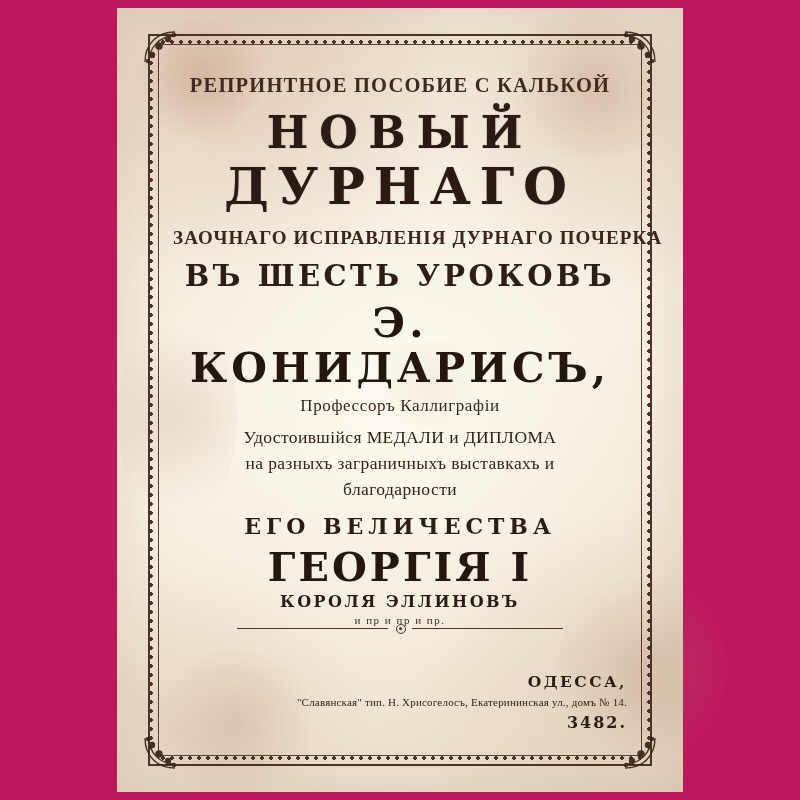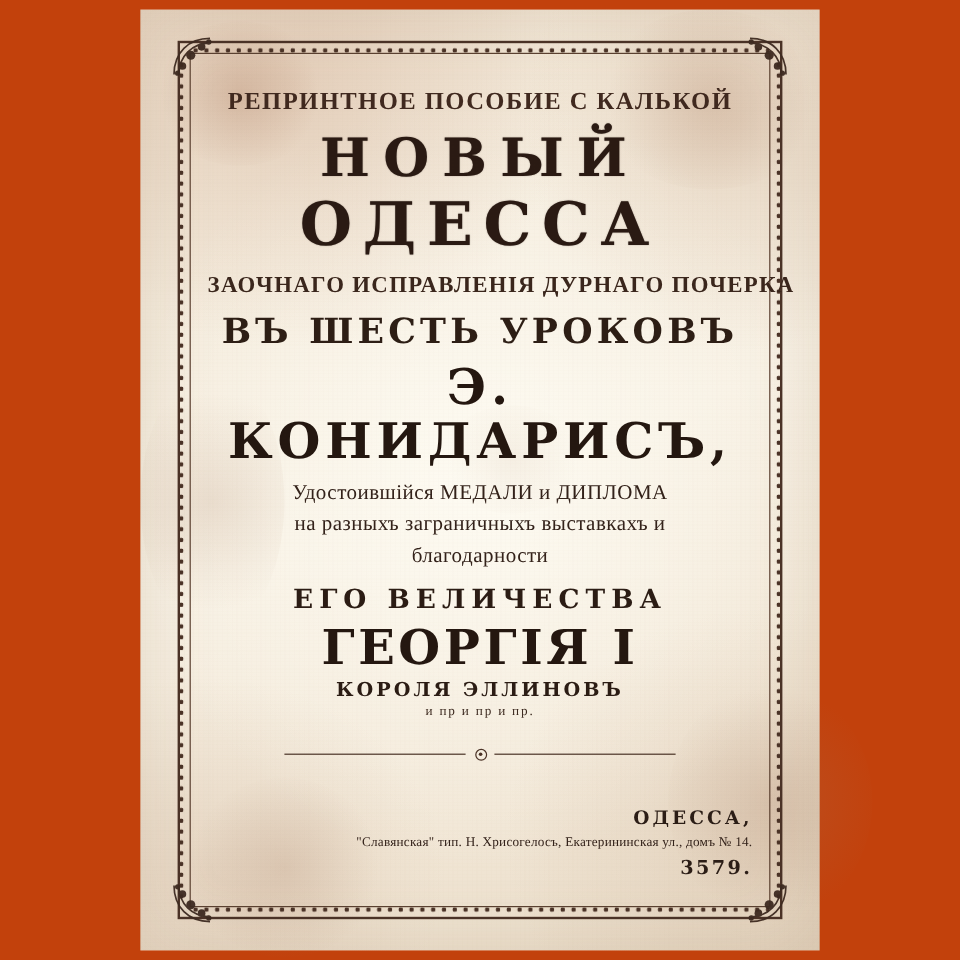--- a/index.html
+++ b/index.html
@@ -11,21 +11,21 @@
     width: 800px;
     height: 800px;
     overflow: hidden;
     font-family: "Liberation Serif", serif;
   }
 
   #page {
     position: relative;
     width: 800px;
     height: 800px;
-    background: #c2410c;
+    background: #be185d;
   }
 
   
   .paper {
     position: absolute;
     left: 117px;
     top: 8px;
     width: 566px;
     height: 784px;
     background:
@@ -361,41 +361,42 @@
         <circle cx="16" cy="16" r="3.8" fill="currentColor" stroke="none"></circle>
         <circle cx="25" cy="9" r="3.2" fill="currentColor" stroke="none"></circle>
         <circle cx="5" cy="31" r="2.2" fill="currentColor" stroke="none"></circle>
         <circle cx="31" cy="5" r="2.2" fill="currentColor" stroke="none"></circle>
       </svg>
     </div>
 
     <div class="content">
       <p class="line reprint">РЕПРИНТНОЕ ПОСОБИЕ С КАЛЬКОЙ</p>
       <p class="line title-big">НОВЫЙ</p>
-      <p class="line title-big2">ОДЕССА</p>
+      <p class="line title-big2">ДУРНАГО</p>
       <p class="line sub1">ЗАОЧНАГО ИСПРАВЛЕНІЯ ДУРНАГО ПОЧЕРКА</p>
       <p class="line sub2">ВЪ ШЕСТЬ УРОКОВЪ</p>
       <p class="line author">Э. КОНИДАРИСЪ,</p>
+      <p class="line prof">Профессоръ Каллиграфіи</p>
       <p class="line award">Удостоившійся МЕДАЛИ и ДИПЛОМА</p>
       <p class="line award">на разныхъ заграничныхъ выставкахъ и</p>
       <p class="line award">благодарности</p>
       <p class="line majesty">ЕГО ВЕЛИЧЕСТВА</p>
       <p class="line king">ГЕОРГІЯ I</p>
       <p class="line king-sub">КОРОЛЯ ЭЛЛИНОВЪ</p>
       <p class="line etc">и пр  и пр  и пр.</p>
     </div>
 
     <div class="divider">
       <span class="bar"></span>
       <span class="dot"></span>
       <span class="bar"></span>
     </div>
 
     <div class="imprint">
       <p class="line city">ОДЕССА,</p>
       <p class="line printer">"Славянская" тип. Н. Хрисогелосъ, Екатерининская ул., домъ № 14.</p>
-      <p class="line year">3579.</p>
+      <p class="line year">3482.</p>
     </div>
 
     <div class="grain"></div>
   </div>
 
 </div>
 
 </body></html>

